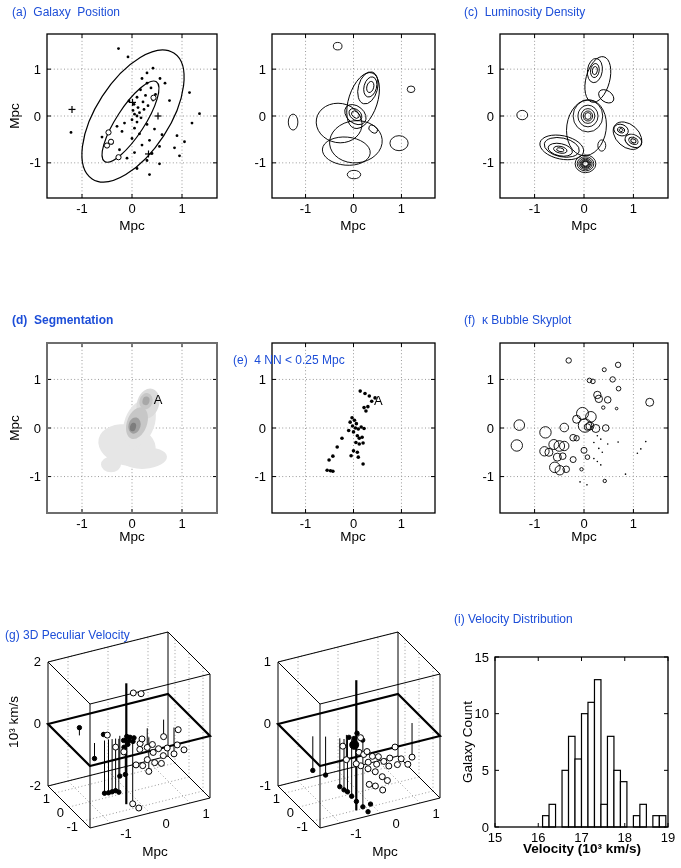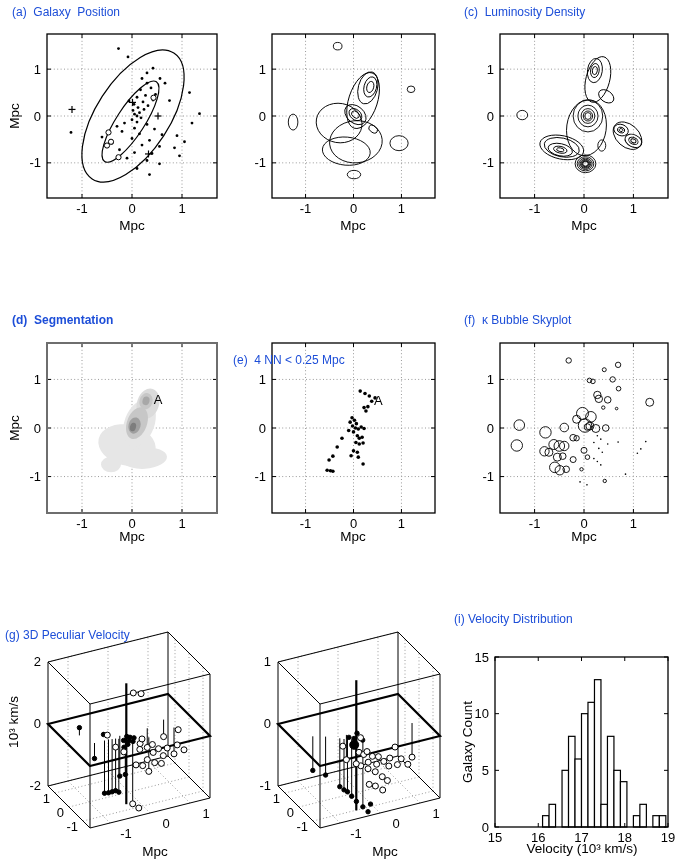--- a/index.html
+++ b/index.html
@@ -665,20 +665,20 @@
 
   
   <div class="xlab" style="left:32px;top:218px;">Mpc</div>
   <div class="xlab" style="left:253px;top:218px;">Mpc</div>
   <div class="xlab" style="left:484px;top:218px;">Mpc</div>
   <div class="xlab" style="left:32px;top:529px;">Mpc</div>
   <div class="xlab" style="left:253px;top:529px;">Mpc</div>
   <div class="xlab" style="left:484px;top:529px;">Mpc</div>
   <div class="xlab" style="left:55px;top:844px;">Mpc</div>
   <div class="xlab" style="left:285px;top:844px;">Mpc</div>
-  <div class="xlab" style="left:482px;top:841px;">Velocity (10³ km/s)</div>
+  <div class="xlab" style="left:482px;top:841px;font-weight:bold;">Velocity (10³ km/s)</div>
 
   
   <div class="ylab" style="left:14px;top:116px;">Mpc</div>
   <div class="ylab" style="left:14px;top:428px;">Mpc</div>
   <div class="ylab" style="left:13px;top:722px;">10³ km/s</div>
   <div class="ylab" style="left:467px;top:742px;">Galaxy Count</div>
 </div>
 
 </body></html>

